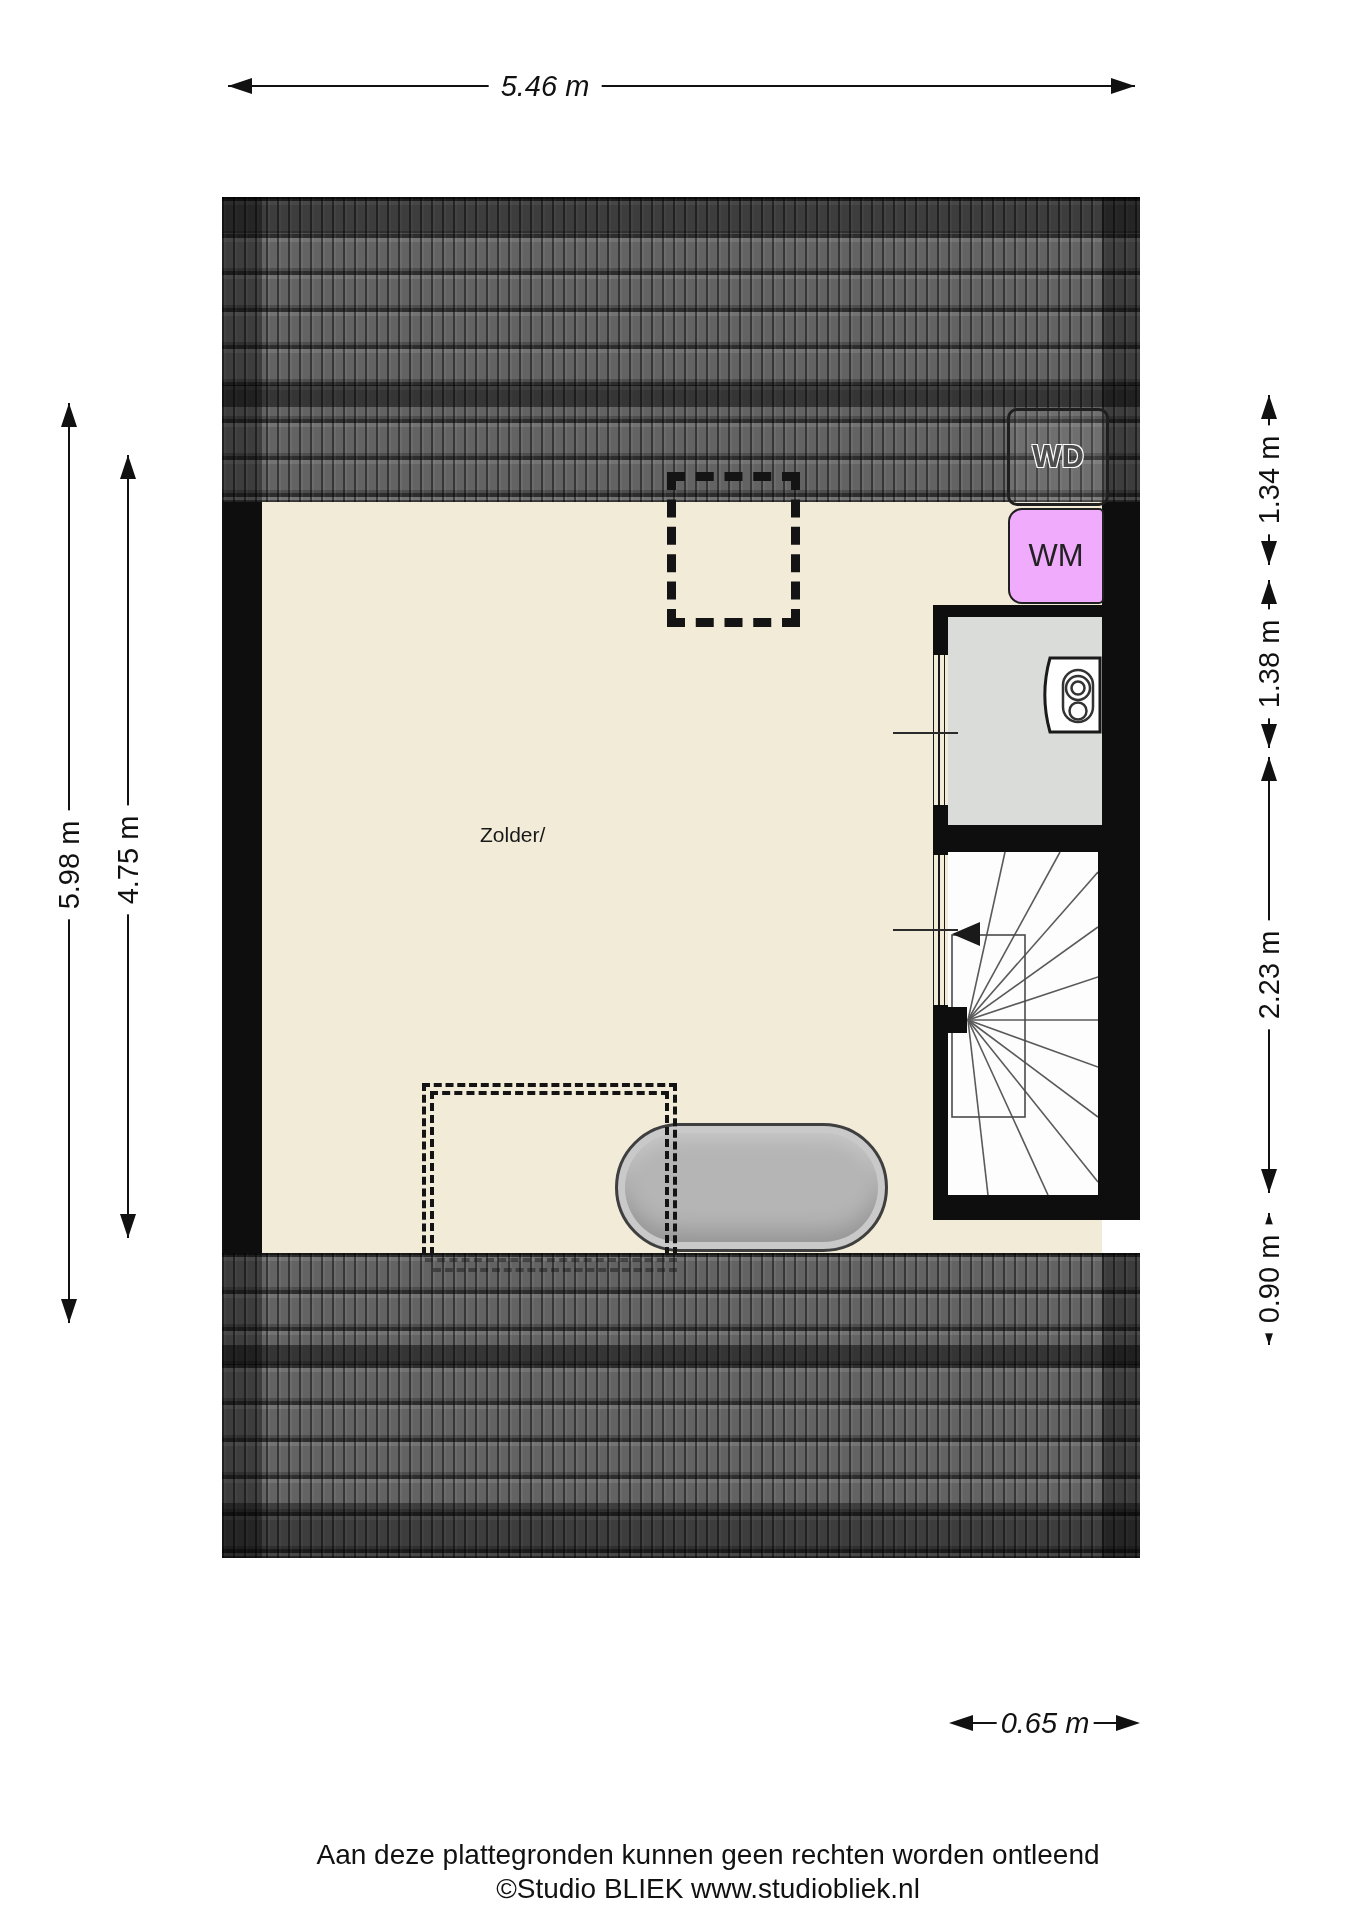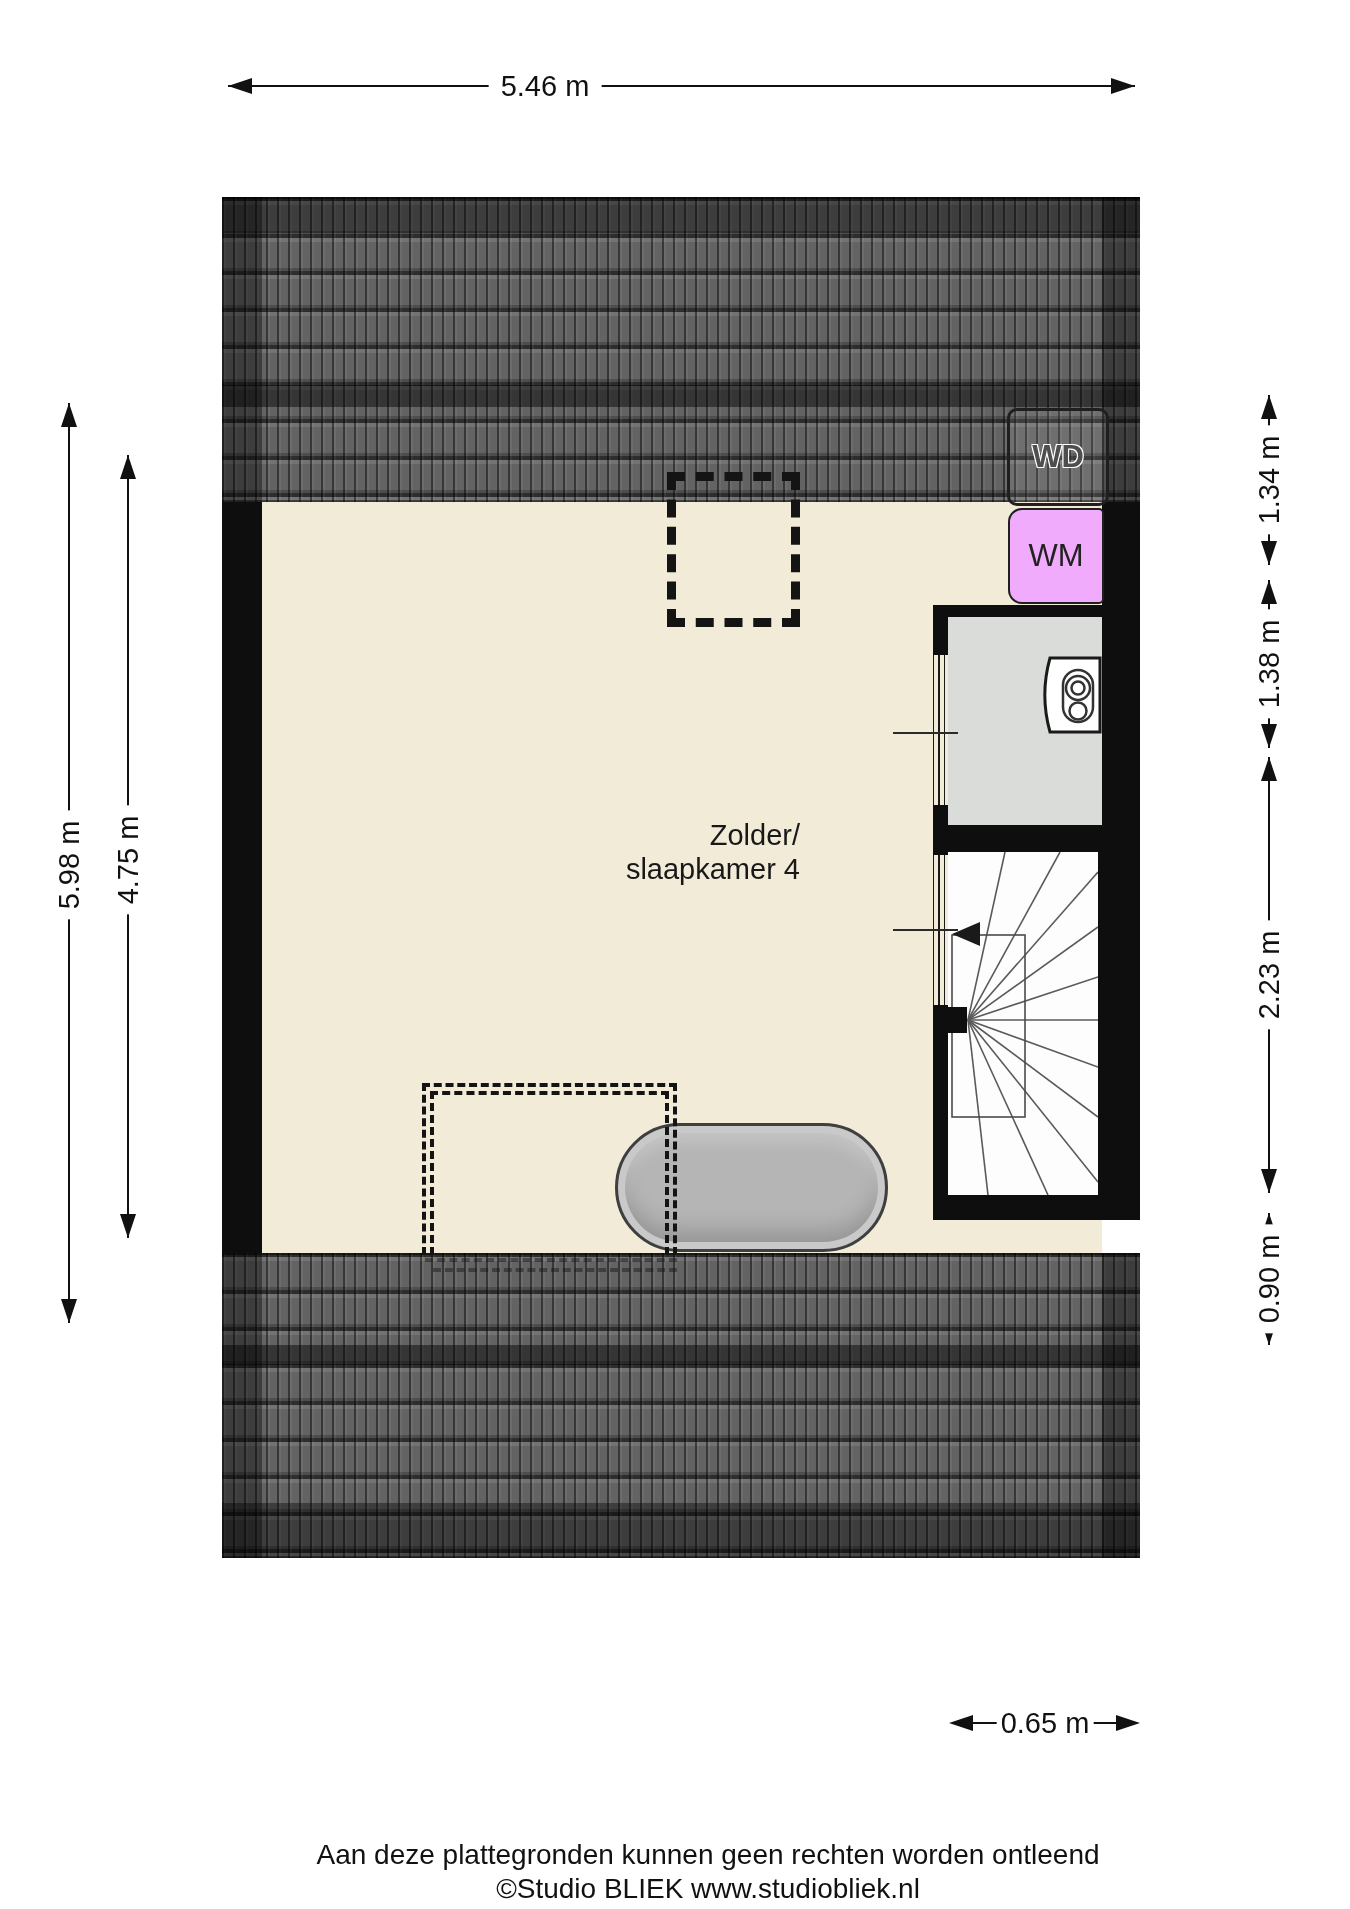--- a/index.html
+++ b/index.html
@@ -56,36 +56,36 @@
   }
   .dashed-roofline{border-top:4px dashed #141414;opacity:.45;}
 
   
   .tub{
     border:3px solid #3f3f3f;border-radius:70px;background:#b5b5b5;
     box-shadow:inset 0 0 0 7px #c9c9c9, inset 0 -18px 22px rgba(0,0,0,.18), inset 0 14px 18px rgba(255,255,255,.25);
   }
 
   
-  .room-label{font-size:29px;line-height:34px;text-align:right;color:#181818;}
+  .room-label{font-size:21px;line-height:34px;text-align:left;color:#181818;}
   .footer{font-size:28px;line-height:34px;text-align:center;color:#111;margin-left:33px;}
 
   
   .dim{position:absolute;}
   .dim .line-h{position:absolute;left:0;right:0;top:50%;margin-top:-1px;height:2px;background:#111;}
   .dim .line-v{position:absolute;top:0;bottom:0;left:50%;margin-left:-1px;width:2px;background:#111;}
   .tri{position:absolute;width:0;height:0;}
   .tri-left{left:0;top:50%;margin-top:-8px;border-top:8px solid transparent;border-bottom:8px solid transparent;border-right:24px solid #111;}
   .tri-right{right:0;top:50%;margin-top:-8px;border-top:8px solid transparent;border-bottom:8px solid transparent;border-left:24px solid #111;}
   .tri-up{top:0;left:50%;margin-left:-8px;border-left:8px solid transparent;border-right:8px solid transparent;border-bottom:24px solid #111;}
   .tri-down{bottom:0;left:50%;margin-left:-8px;border-left:8px solid transparent;border-right:8px solid transparent;border-top:24px solid #111;}
   .tri-left-out{left:-1px;top:50%;margin-top:-8px;border-top:8px solid transparent;border-bottom:8px solid transparent;border-right:24px solid #111;}
   .dim-label{
     position:absolute;background:#fff;font-size:29px;color:#111;white-space:nowrap;
-    padding:2px 12px;transform:translate(-50%,-50%);
+    padding:2px 12px;transform:translate(-50%,-50%);font-style:italic;
   }
   .dim-label-v{
     position:absolute;background:#fff;font-size:29px;color:#111;white-space:nowrap;
     padding:2px 10px;transform:translate(-50%,-50%) rotate(-90deg);
   }
 </style>
 </head>
 <body>
 
 <div class="canvas">
@@ -158,21 +158,20 @@
 
   <div class="abs dashed-wrap" style="left:422px;top:1083px;width:255px;height:172px;">
     <div class="outer"></div>
     <div class="inner"></div>
   </div>
   <div class="abs dashed-roofline" style="left:425px;top:1258px;width:252px;height:0;"></div>
   <div class="abs dashed-roofline" style="left:433px;top:1268px;width:244px;height:0;"></div>
 
   <div class="abs room-label" style="left:480px;top:818px;width:320px;">
     <div>Zolder/</div>
-    <div>slaapkamer 4</div>
   </div>
 
   <div class="dim" style="left:228px;top:71px;width:907px;height:30px;">
     <div class="line-h"></div>
     <div class="tri tri-left"></div>
     <div class="tri tri-right"></div>
     <span class="dim-label" style="left:317px;top:50%;">5.46 m</span>
   </div>
 
   <div class="dim" style="left:950px;top:1708px;width:190px;height:30px;">

